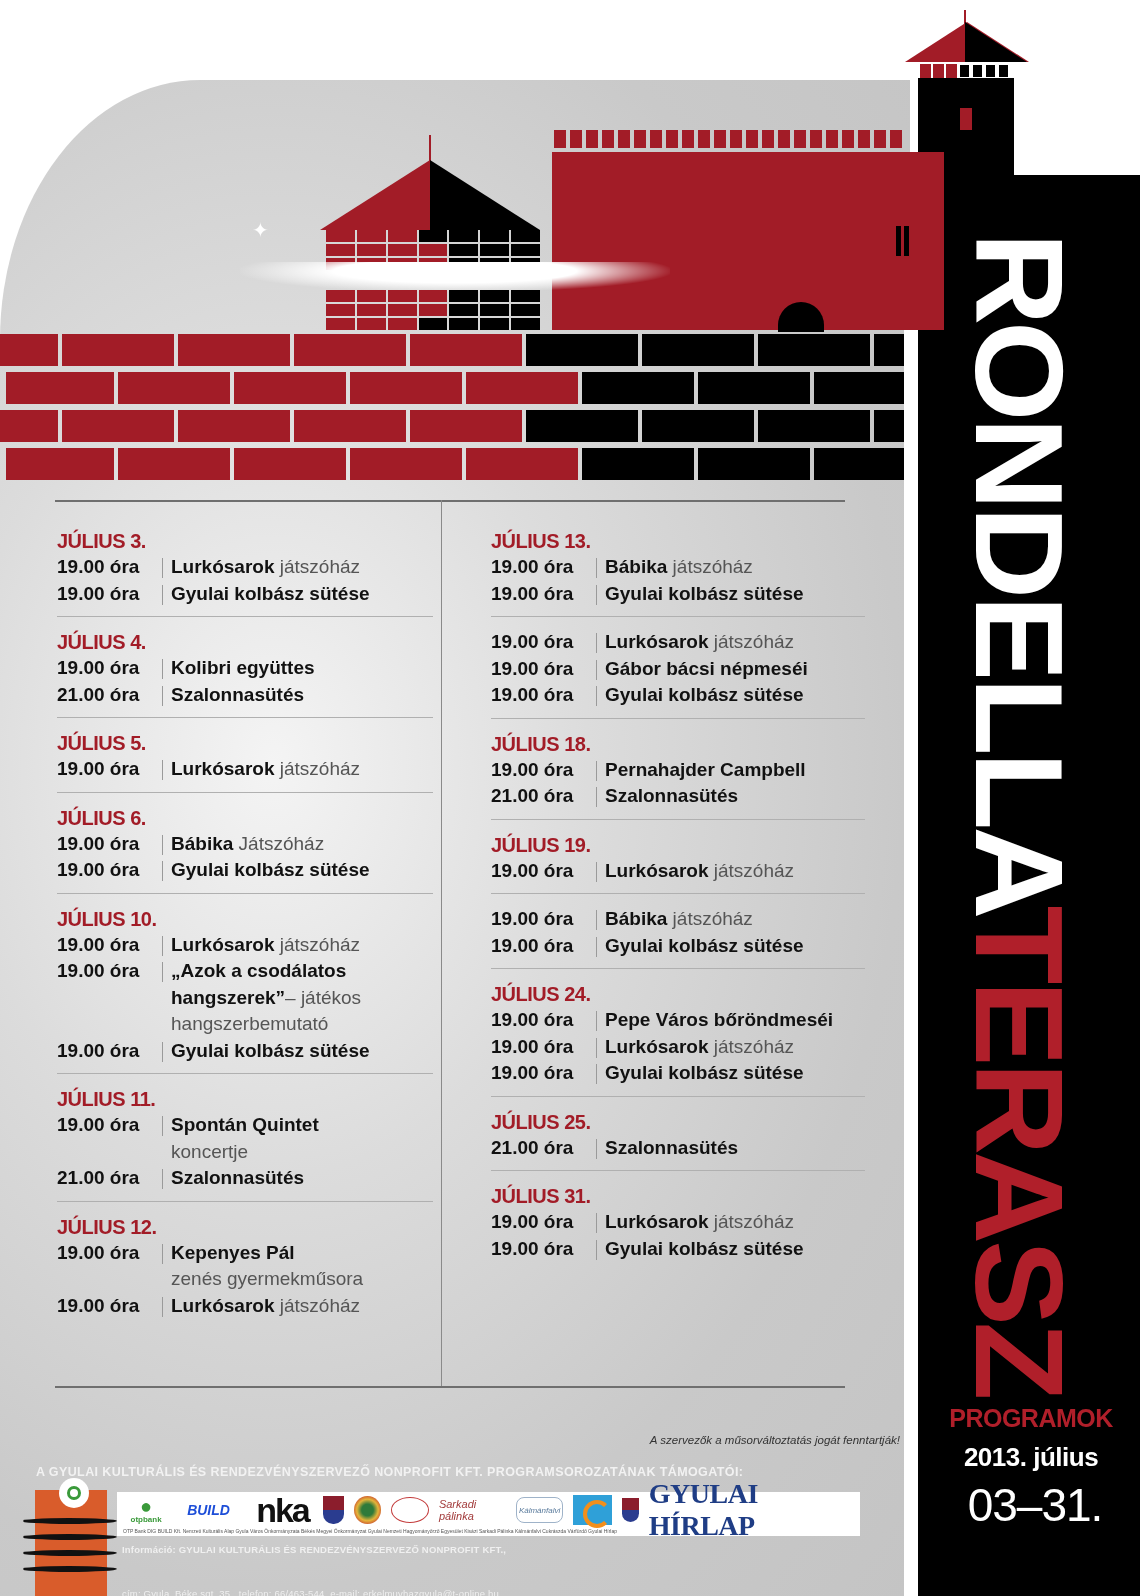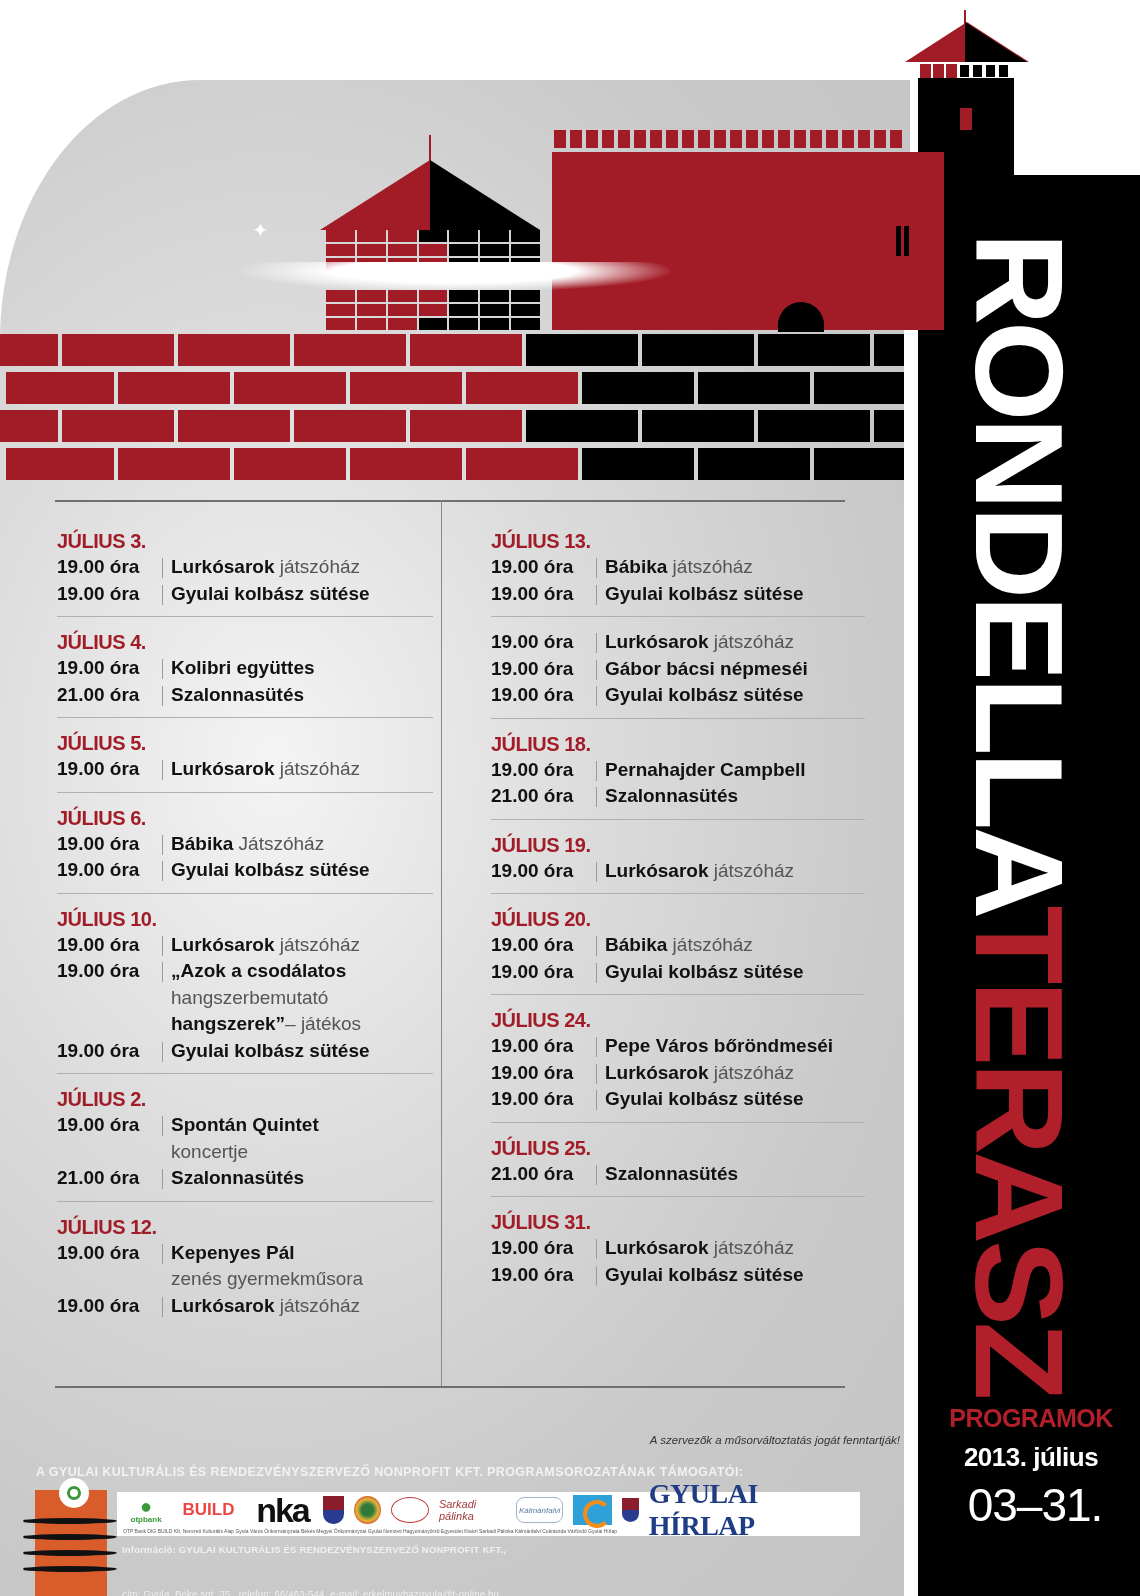--- a/index.html
+++ b/index.html
@@ -92,21 +92,21 @@
   .sponsor-heading { position: absolute; left: 36px; top: 1465px; font-size: 12.5px; font-weight: bold; color: #f2f2f2; letter-spacing: 0.4px; }
   .org-logo { position: absolute; left: 35px; top: 1490px; width: 72px; height: 106px; background: #d95c2b; }
   .org-logo .circ { position: absolute; left: 24px; top: -12px; width: 30px; height: 30px; background: #fff; border-radius: 50%; }
   .org-logo .circ2 { position: absolute; left: 32px; top: -4px; width: 14px; height: 14px; border: 3px solid #3a9a3a; border-radius: 50%; }
   .org-logo .wave { position: absolute; left: -14px; height: 6px; width: 96px; border: 3px solid #111; border-radius: 50%; border-left-color: transparent; }
   .sponsor-strip { position: absolute; left: 117px; top: 1492px; width: 743px; height: 44px; background: #fff; }
   .sponsor-logos { position: absolute; left: 0; top: 2px; height: 32px; display: flex; align-items: center; gap: 10px; padding-left: 10px; }
   .sp { font-size: 11px; color: #333; display: flex; align-items: center; justify-content: center; height: 30px; }
   .sp-otp { color: #3a9a3a; font-weight: bold; width: 40px; flex-direction: column; font-size: 8px; }
   .sp-otp span.g { font-size: 20px; line-height: 18px; }
-  .sp-dig { width: 70px; color: #ef4444; font-weight: bold; font-size: 17px; }
+  .sp-dig { width: 70px; color: #1d4ed8; font-weight: bold; font-size: 14px; font-style: italic; }
   .sp-nka { width: 64px; font-size: 34px; font-weight: bold; color: #111; letter-spacing: -2px; }
   .sp-crest { width: 22px; height: 28px; background: linear-gradient(#8b1d2c 50%, #2a3c8f 50%); border-radius: 0 0 10px 10px; }
   .sp-crest2 { width: 28px; height: 28px; background: radial-gradient(circle, #2f7a3a 30%, #e5b43a 55%, #c7402d 80%); border-radius: 50%; }
   .sp-circle { width: 40px; height: 26px; border: 1px solid #c43d3d; border-radius: 50%; }
   .sp-script { width: 70px; color: #a23a3a; font-style: italic; font-size: 11px; }
   .sp-box { width: 50px; height: 26px; border: 1px solid #9fb3c9; border-radius: 8px; font-size: 8px; color: #5a7b9c; font-style: italic; }
   .sp-blue { width: 40px; height: 30px; background: #2fa0d8; position: relative; }
   .sp-blue:after { content: ""; position: absolute; left: 10px; top: 5px; width: 20px; height: 20px; border-radius: 50%; border: 4px solid #f28f1b; border-right-color: transparent; }
   .sp-hirlap { font-family: "Liberation Serif", serif; color: #1f3d85; font-size: 28px; font-weight: bold; letter-spacing: -0.5px; }
   .sponsor-caption { position: absolute; left: 6px; top: 36px; font-size: 5px; color: #555; white-space: nowrap; }
@@ -336,33 +336,33 @@
         <div class="ev">
             <span class="ev-time">19.00 óra</span>
             <span class="ev-title"><b>Lurkósarok</b> <i>játszóház</i></span>
           </div>
         <div class="ev">
             <span class="ev-time">19.00 óra</span>
             <span class="ev-title"><b>„Azok a csodálatos</b></span>
           </div>
         <div class="ev">
             <span class="ev-time blank"></span>
+            <span class="ev-title"><b>hangszerek”</b><i>– játékos</i></span>
+          </div>
+        <div class="ev">
+            <span class="ev-time blank"></span>
             <span class="ev-title"><i>hangszerbemutató</i></span>
           </div>
         <div class="ev">
-            <span class="ev-time blank"></span>
-            <span class="ev-title"><b>hangszerek”</b><i>– játékos</i></span>
-          </div>
-        <div class="ev">
-            <span class="ev-time">19.00 óra</span>
-            <span class="ev-title"><b>Gyulai kolbász sütése</b></span>
-          </div>
-      </div>
-      <div class="day">
-        <div class="day-title">JÚLIUS 2.</div>
+            <span class="ev-time">19.00 óra</span>
+            <span class="ev-title"><b>Gyulai kolbász sütése</b></span>
+          </div>
+      </div>
+      <div class="day">
+        <div class="day-title">JÚLIUS 11.</div>
         <div class="ev">
             <span class="ev-time">19.00 óra</span>
             <span class="ev-title"><b>Spontán Quintet</b></span>
           </div>
         <div class="ev">
             <span class="ev-time blank"></span>
             <span class="ev-title"><i>koncertje</i></span>
           </div>
         <div class="ev">
             <span class="ev-time">21.00 óra</span>
@@ -424,21 +424,20 @@
           </div>
       </div>
       <div class="day">
         <div class="day-title">JÚLIUS 19.</div>
         <div class="ev">
             <span class="ev-time">19.00 óra</span>
             <span class="ev-title"><b>Lurkósarok</b> <i>játszóház</i></span>
           </div>
       </div>
       <div class="day">
-        <div class="day-title">JÚLIUS 20.</div>
         <div class="ev">
             <span class="ev-time">19.00 óra</span>
             <span class="ev-title"><b>Bábika</b> <i>játszóház</i></span>
           </div>
         <div class="ev">
             <span class="ev-time">19.00 óra</span>
             <span class="ev-title"><b>Gyulai kolbász sütése</b></span>
           </div>
       </div>
       <div class="day">

